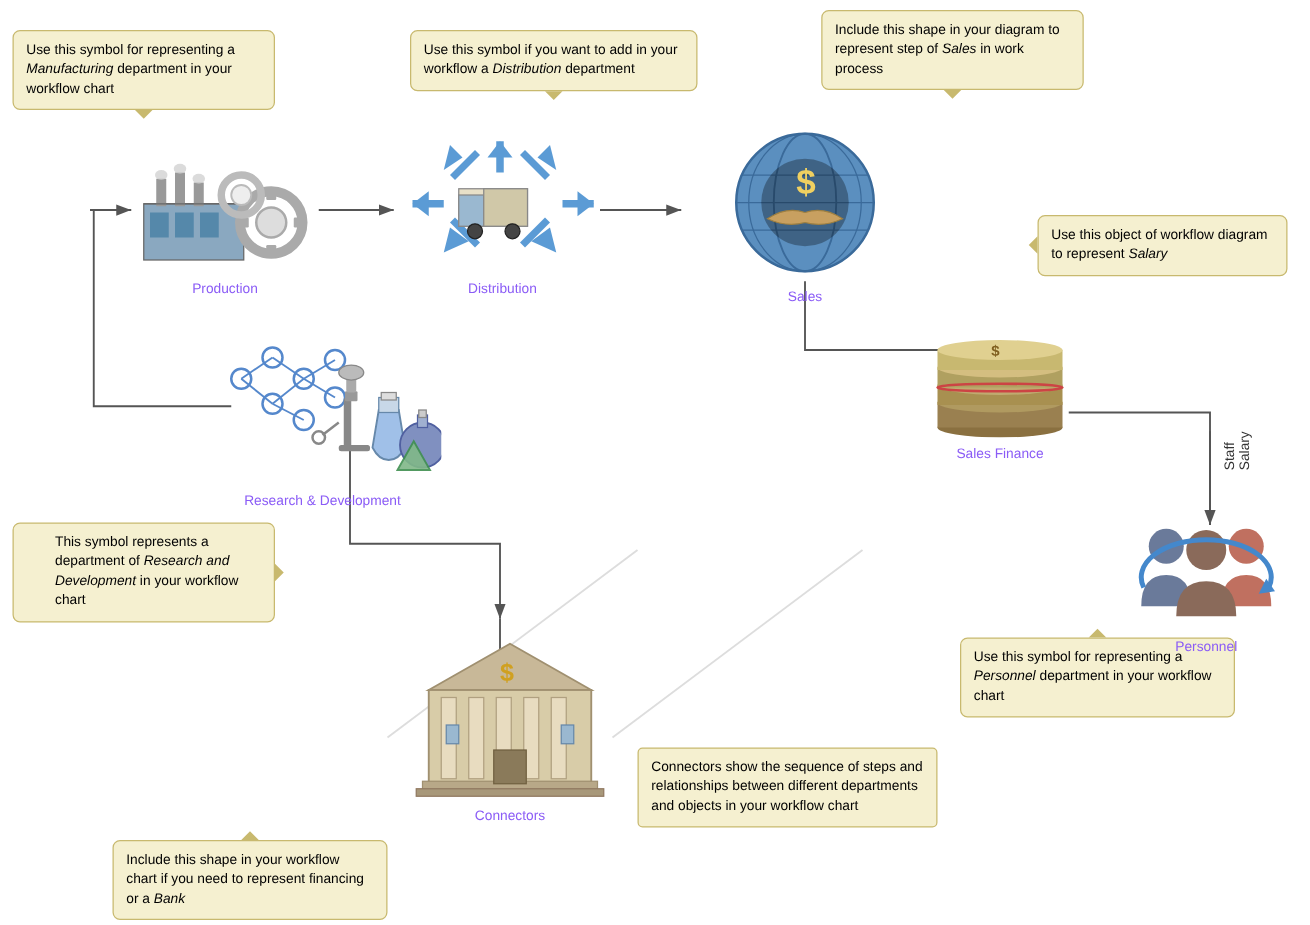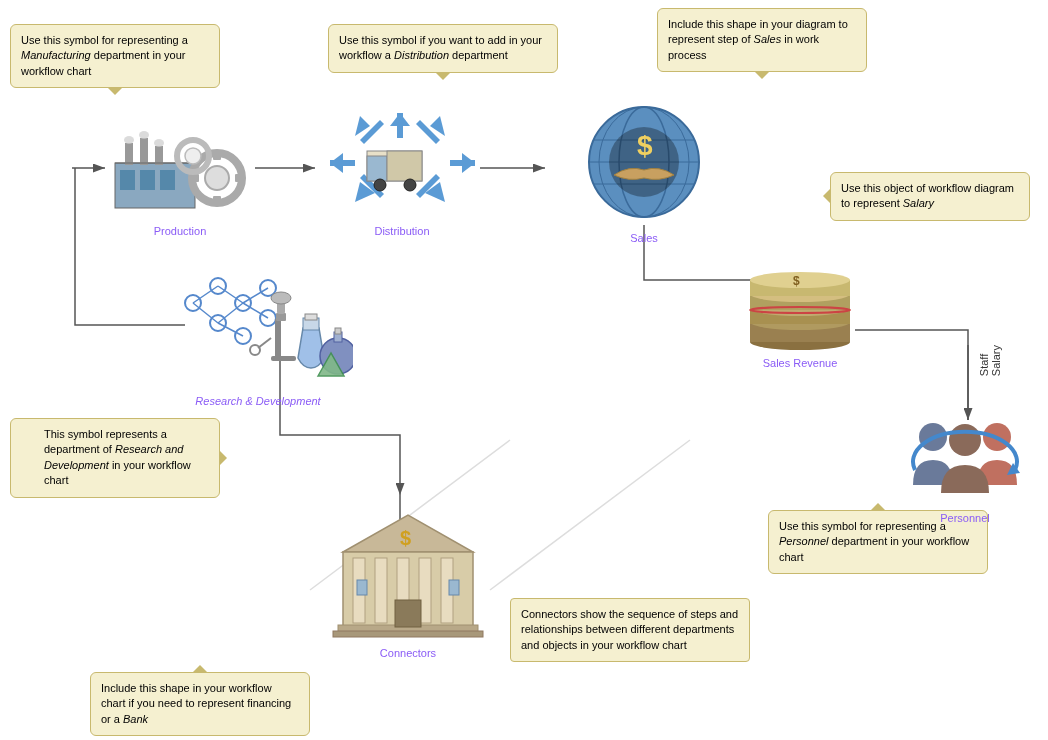--- a/index.html
+++ b/index.html
@@ -250,21 +250,21 @@
     <ellipse cx="65" cy="38" rx="50" ry="8" fill="#c0aa70"></ellipse>
     <rect x="15" y="24" width="100" height="16" fill="#b0a060"></rect>
     <ellipse cx="65" cy="24" rx="50" ry="8" fill="#d4be80"></ellipse>
     <rect x="15" y="10" width="100" height="16" fill="#c8b870"></rect>
     <ellipse cx="65" cy="10" rx="50" ry="8" fill="#e0d090"></ellipse>
 
     <text x="58" y="15" font-size="12" fill="#806020" font-weight="bold">$</text>
 
     <ellipse cx="65" cy="40" rx="50" ry="3" fill="none" stroke="#cc4444" stroke-width="2"></ellipse>
   </svg>
-  <div class="node-label">Sales Revenue</div>
+  <div class="node-label">Sales Finance</div>
 </div>
 
 <div style="position:absolute; left:978px; top:345px;">
   <div class="rotated-text">Staff Salary</div>
 </div>
 
 <div class="node" style="left:900px; top:415px; width:130px;">
   <svg width="120" height="90" viewBox="0 0 120 90">
 
     <circle cx="28" cy="22" r="14" fill="#6a7a9a"></circle>
@@ -275,21 +275,21 @@
 
     <circle cx="60" cy="25" r="16" fill="#8a6a5a"></circle>
     <path d="M36,78 Q36,50 60,50 Q84,50 84,78Z" fill="#8a6a5a"></path>
 
     <path d="M10,55 A52,30 0 1,1 110,55" fill="none" stroke="#4488cc" stroke-width="4" stroke-dasharray="none"></path>
     <polygon points="108,48 115,58 102,60" fill="#4488cc"></polygon>
   </svg>
   <div class="node-label">Personnel</div>
 </div>
 
-<div class="node" style="left:158px; top:268px; width:200px;font-style:italic;">
+<div class="node" style="left:158px; top:268px; width:200px;">
   <svg width="190" height="120" viewBox="0 0 190 120">
 
     <circle cx="30" cy="35" r="8" fill="none" stroke="#5588cc" stroke-width="2"></circle>
     <circle cx="55" cy="18" r="8" fill="none" stroke="#5588cc" stroke-width="2"></circle>
     <circle cx="55" cy="55" r="8" fill="none" stroke="#5588cc" stroke-width="2"></circle>
     <circle cx="80" cy="35" r="8" fill="none" stroke="#5588cc" stroke-width="2"></circle>
     <circle cx="80" cy="68" r="8" fill="none" stroke="#5588cc" stroke-width="2"></circle>
     <circle cx="105" cy="20" r="8" fill="none" stroke="#5588cc" stroke-width="2"></circle>
     <circle cx="105" cy="50" r="8" fill="none" stroke="#5588cc" stroke-width="2"></circle>
     <line x1="30" y1="35" x2="55" y2="18" stroke="#5588cc" stroke-width="1.5"></line>

